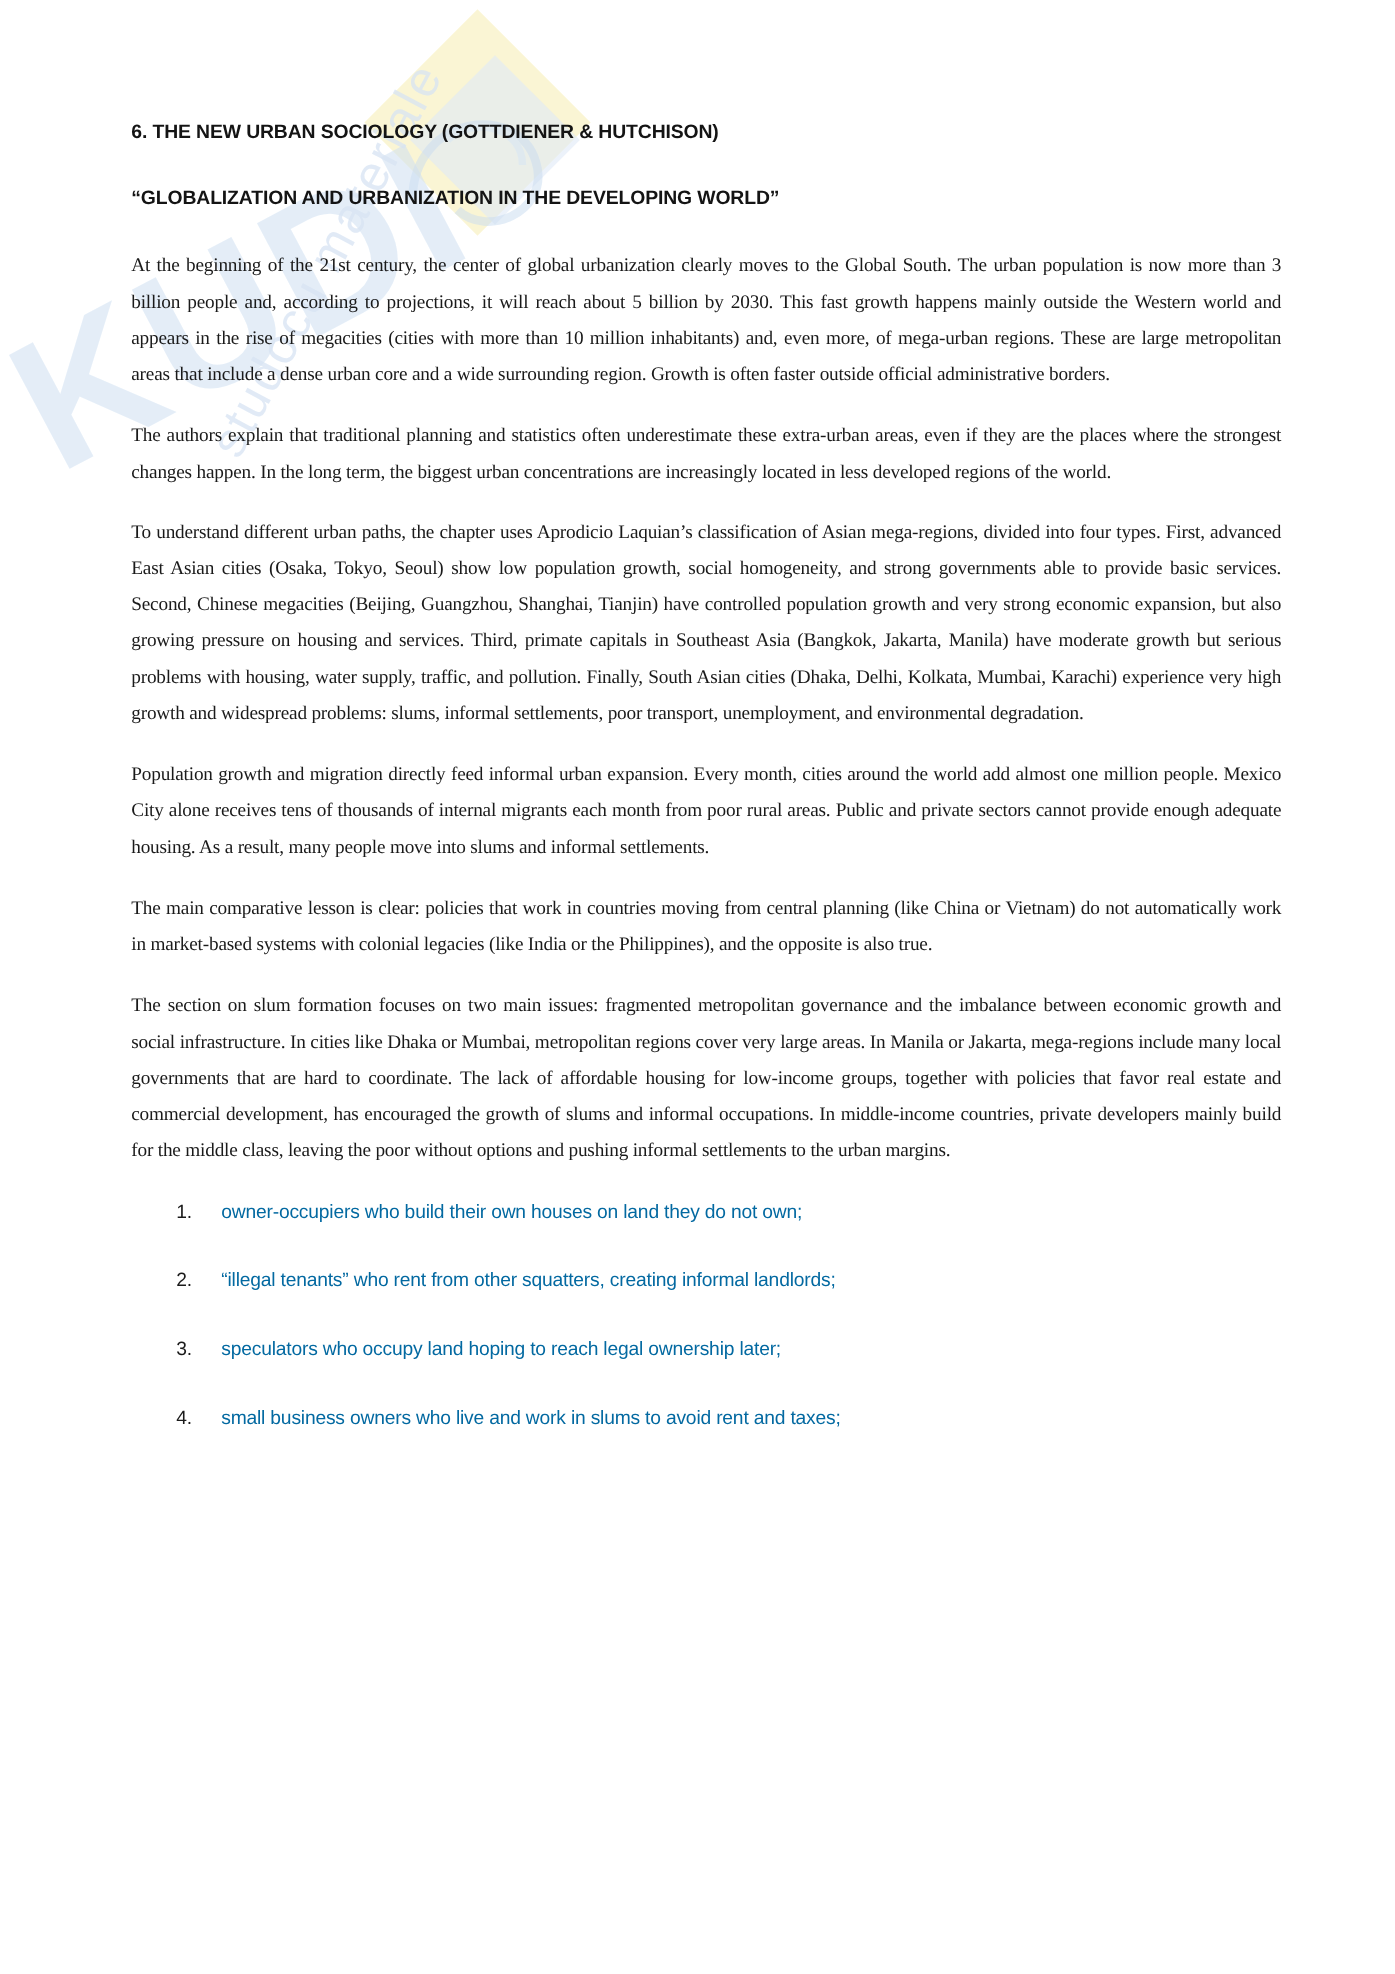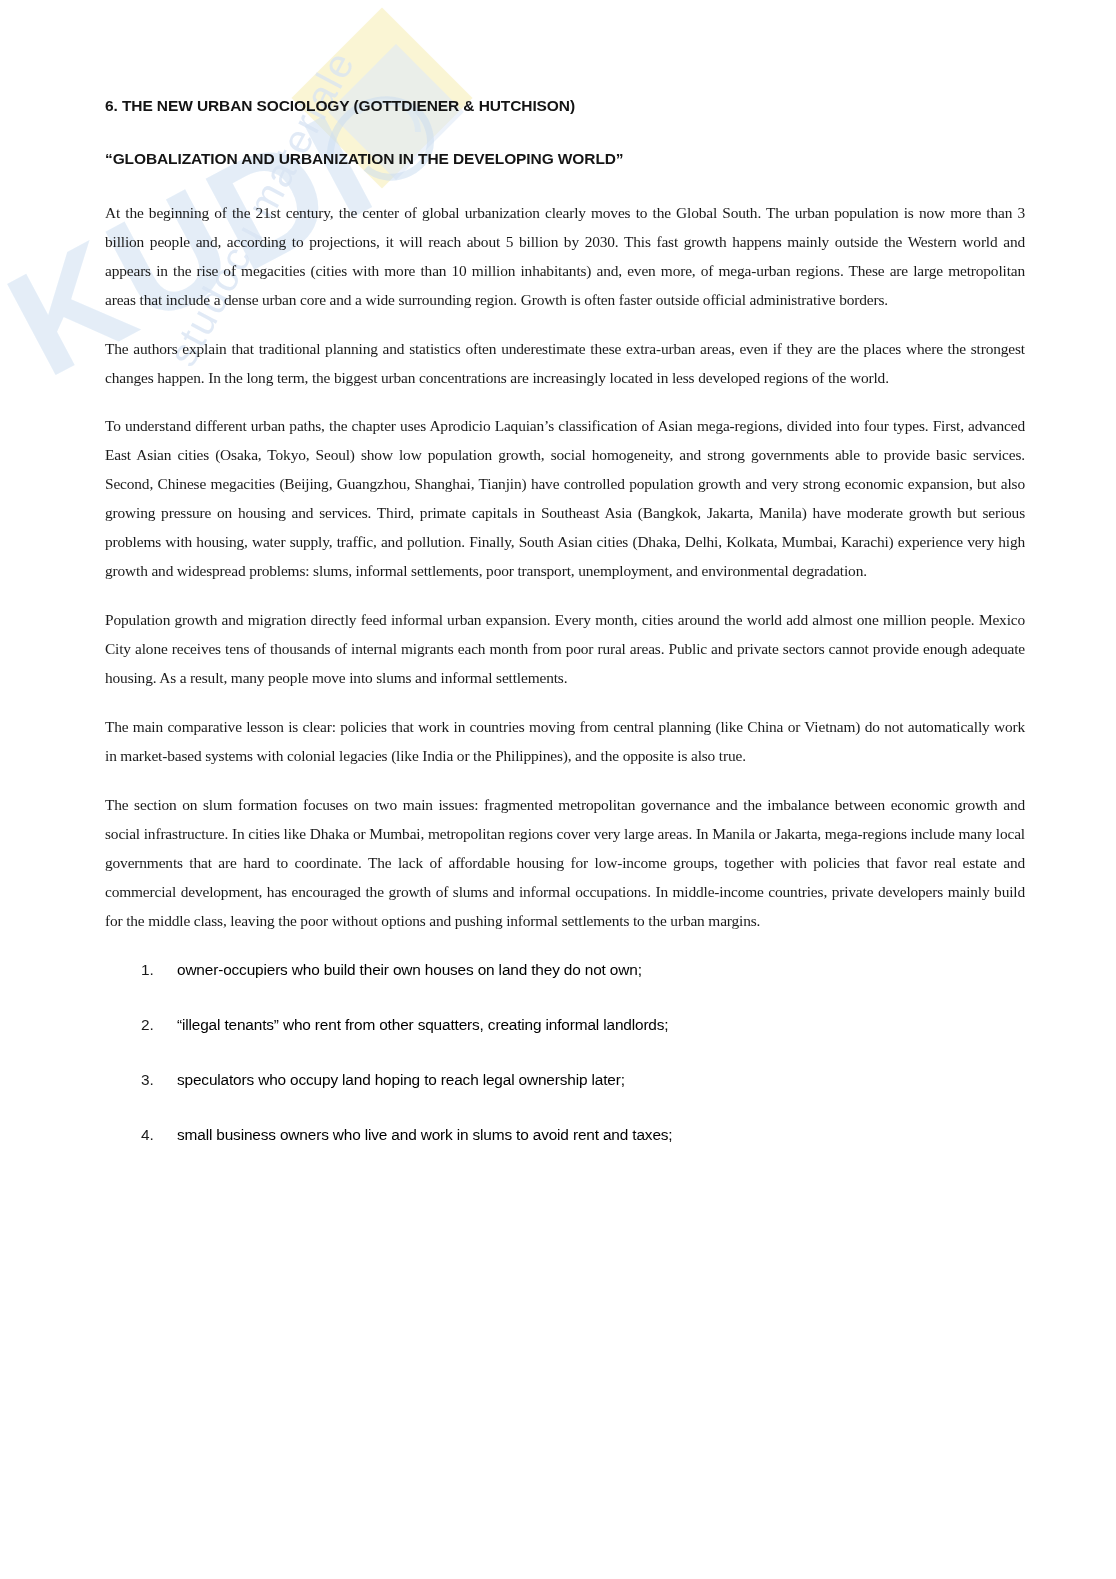--- a/index.html
+++ b/index.html
@@ -116,21 +116,21 @@
   ol.num-list {
     margin: 16px 0 0 0;
     padding: 0;
     list-style: none;
     counter-reset: itm;
   }
   ol.num-list li {
     position: relative;
     font-size: 15.4px;
     line-height: 1.88;
-    color: #000000;
+    color: #0369a1;
     margin: 0 0 26px 0;
     padding-left: 72px;
     letter-spacing: -0.15px;
     counter-increment: itm;
   }
   ol.num-list li::before {
     content: counter(itm) ".";
     position: absolute;
     left: 36px;
     top: 0;

